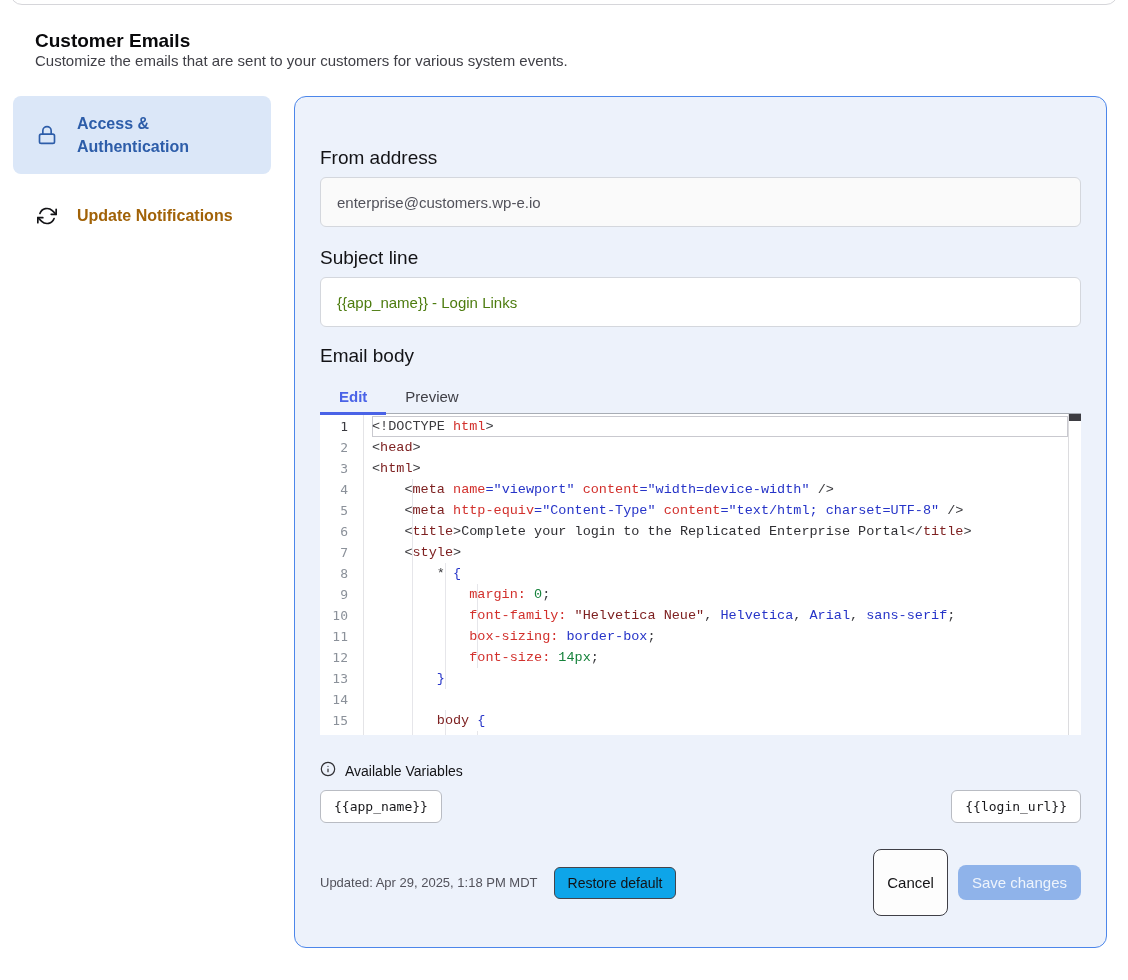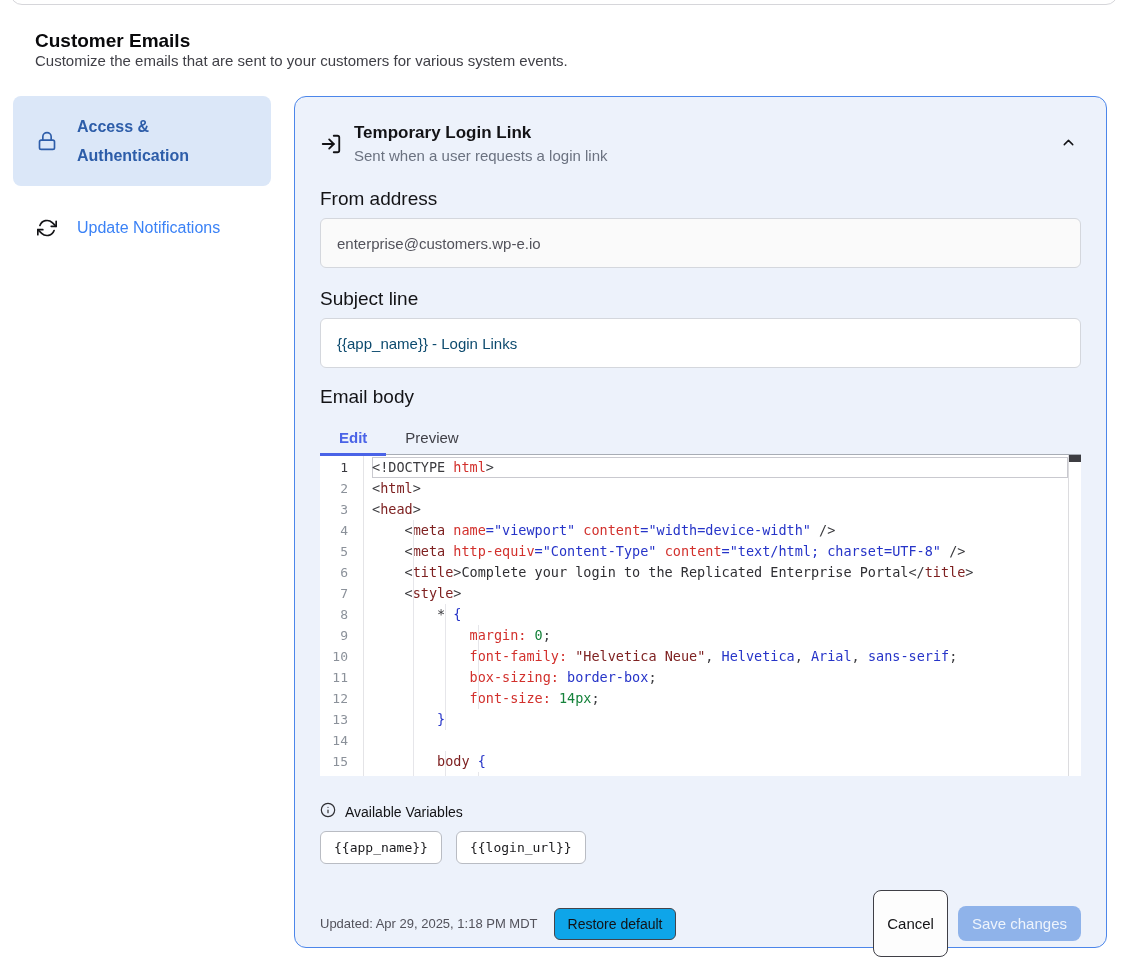--- a/index.html
+++ b/index.html
@@ -16,74 +16,74 @@
 
   .page-head { margin:30px 0 0 35px; }
   .page-title { font-size:19px; font-weight:700; color:#09090b; }
   .page-sub { font-size:15px; color:#3f3f46; }
 
   .layout { display:flex; margin-top:27px; align-items:flex-start; }
 
   
   .sidebar { width:258px; margin-left:13px; flex:none; }
   .side-item { display:flex; align-items:center; gap:20px; padding:14px 16px 14px 24px;
-    border-radius:8px; font-size:16px; font-weight:400; color:#3b82f6; cursor:pointer; }
+    border-radius:8px; font-size:16px; font-weight:700; color:#a16207; cursor:pointer; }
   .side-item .icon { flex:none; display:flex; }
   .side-item.active { background:#dbe7f8; color:#2d5da9; font-weight:600; padding-top:16px; padding-bottom:16px; }
-  .side-item.active .label { line-height:29px; }
+  .side-item.active .label { line-height:23px; }
   .side-item + .side-item { margin-top:18px; }
 
   
   .panel { flex:1; margin-left:23px; margin-right:21px; border:1.5px solid #4c86ea;
     border-radius:12px; background:#edf2fb; padding:26px 25px; height:852px; }
 
   .p-head { display:flex; align-items:center; }
   .p-head-icon { flex:none; margin-right:12px; display:flex; }
   .p-title { font-size:17px; font-weight:700; color:#131316; }
   .p-sub { margin-top:4px; font-size:15px; color:#6b7280; }
   .collapse-btn { margin-left:auto; background:none; border:none; cursor:pointer; display:flex; padding:4px; }
 
   .field-label { font-size:19px; font-weight:500; color:#131316; }
   .mt-24 { margin-top:24px; } .mt-20 { margin-top:20px; } .mt-18 { margin-top:18px; }
   .field-input { display:block; margin-top:8px; width:100%; height:50px; border:1px solid #d4d7dd;
     border-radius:6px; background:#fff; font-family:"Liberation Sans",sans-serif; font-size:15px;
-    color:#0c4a6e; padding:0 16px; outline:none; }
+    color:#4d7c0f; padding:0 16px; outline:none; }
   .field-input.is-disabled { background:#fafafa; color:#52525b; }
 
   .tabs { display:flex; margin-top:12px; height:34px; }
   .tab { padding:0 19px; font-size:15px; color:#3f3f46; display:flex; align-items:center;
     cursor:pointer; position:relative; }
   .tab.active { color:#4a63e7; font-weight:600; }
   .tab.active::after { content:""; position:absolute; left:0; right:0; bottom:-2px; height:3px;
     background:#4a63e7; z-index:2; }
 
   
   .editor { position:relative; height:322px; border-top:1px solid #a8adb5; background:#fff;
     display:flex; font-family:"DejaVu Sans Mono", monospace; font-size:13.5px; line-height:21px;
     overflow:hidden; cursor:text; }
   .gutter { width:44px; flex:none; padding-top:2px; border-right:1px solid #e4e4e7; background:#fff; }
   .ln { height:21px; text-align:right; padding-right:15px; color:#8b919a; font-size:13px; }
   .ln.act { color:#3a3a40; }
-  .code { flex:1; padding:2px 0 4px 8px; overflow:hidden; }
+  .code { flex:1; padding:2px 0 4px 8px; overflow:hidden;font-family:Liberation Mono, monospace; }
   .cl { height:21px; white-space:pre; position:relative; color:#3b3b3f; }
   .cl.active { box-shadow: inset 0 0 0 1px #c9c9cf; }
   .guide { position:absolute; top:0; bottom:0; width:1px; background:#e6e6ea; }
   .tk-p { color:#3b3b3f; }
   .tk-t { color:#7e2121; }
   .tk-a { color:#d2302c; }
   .tk-v { color:#2634c8; }
   .tk-n { color:#15823b; }
   .tk-s { color:#7e2121; }
   .tk-x { color:#2f2f33; }
   .sbar { width:13px; flex:none; border-left:1px solid #dcdcdf; background:#fff; position:relative; }
   .sthumb { position:absolute; top:0; left:0; right:0; height:7px; background:#3d3d42; cursor:pointer; }
 
   .avail { display:flex; align-items:center; gap:9px; margin-top:26px; font-size:14px;
     font-weight:500; color:#131316; }
-  .chips { display:flex; gap:14px; margin-top:10px; }
+  .chips { display:flex; gap:14px; margin-top:10px;justify-content:space-between; }
   .chip { font-family:"DejaVu Sans Mono", monospace; font-size:13px; background:#fff;
     border:1px solid #b9bcc3; border-radius:6px; padding:8px 13px; color:#18181b; cursor:pointer; }
 
   .pfoot { display:flex; align-items:center; margin-top:26px; }
   .updated { font-size:13px; color:#52525b; }
   .btn { font-family:"Liberation Sans",sans-serif; cursor:pointer; }
   .btn-restore { margin-left:16px; font-size:14px; padding:7px 13px; border:1px solid #44444b;
     border-radius:6px; background:#0ea5e9; color:#131316; }
   .foot-spacer { flex:1; }
   .btn-cancel { font-size:15px; padding:24px 13px; border:1.5px solid #3f3f46; border-radius:8px;
@@ -120,40 +120,20 @@
             <polyline points="1 20 1 14 7 14"></polyline>
             <path d="M3.51 9a9 9 0 0 1 14.85-3.36L23 10M1 14l4.64 4.36A9 9 0 0 0 20.49 15"></path>
           </svg>
       </span>
       <span class="label">Update Notifications</span>
     </div>
   </div>
 
   <div class="panel">
 
-    <div class="p-head">
-      <span class="p-head-icon">
-        <svg viewBox="0 0 24 24" width="22" height="22" fill="none" stroke="#131316" stroke-width="2" stroke-linecap="round" stroke-linejoin="round">
-            <path d="M15 3h4a2 2 0 0 1 2 2v14a2 2 0 0 1-2 2h-4"></path>
-            <polyline points="10 17 15 12 10 7"></polyline>
-            <line x1="15" y1="12" x2="3" y2="12"></line>
-          </svg>
-      </span>
-      <div>
-        <div class="p-title">Temporary Login Link</div>
-        <div class="p-sub">Sent when a user requests a login link</div>
-      </div>
-      <button class="collapse-btn">
-        <span>
-          <svg viewBox="0 0 24 24" width="17" height="17" fill="none" stroke="#131316" stroke-width="2" stroke-linecap="round" stroke-linejoin="round">
-              <polyline points="6 15 12 9 18 15"></polyline>
-            </svg>
-        </span>
-      </button>
-    </div>
 
     <div class="field-label mt-24">From address</div>
     <input class="field-input is-disabled" type="text" readonly="" value="enterprise@customers.wp-e.io" style="">
 
     <div class="field-label mt-20">Subject line</div>
     <input class="field-input" type="text" value="{{app_name}} - Login Links" style="">
 
     <div class="field-label mt-18">Email body</div>
 
     <div class="tabs">
@@ -175,22 +155,22 @@
           <div class="ln">10</div>
           <div class="ln">11</div>
           <div class="ln">12</div>
           <div class="ln">13</div>
           <div class="ln">14</div>
           <div class="ln">15</div>
           <div class="ln">16</div>
         </div>
       <div class="code">
           <div class="cl active"><span class="tk-p">&lt;!DOCTYPE </span><span class="tk-a">html</span><span class="tk-p">&gt;</span></div>
+          <div class="cl"><span class="tk-p">&lt;</span><span class="tk-t">head</span><span class="tk-p">&gt;</span></div>
           <div class="cl"><span class="tk-p">&lt;</span><span class="tk-t">html</span><span class="tk-p">&gt;</span></div>
-          <div class="cl"><span class="tk-p">&lt;</span><span class="tk-t">head</span><span class="tk-p">&gt;</span></div>
           <div class="cl"><span class="guide" style="left: calc(4ch + 8px);"></span><span class="tk-p">    &lt;</span><span class="tk-t">meta</span><span class="tk-p"> </span><span class="tk-a">name</span><span class="tk-v">="viewport"</span><span class="tk-p"> </span><span class="tk-a">content</span><span class="tk-v">="width=device-width"</span><span class="tk-p"> /&gt;</span></div>
           <div class="cl"><span class="guide" style="left: calc(4ch + 8px);"></span><span class="tk-p">    &lt;</span><span class="tk-t">meta</span><span class="tk-p"> </span><span class="tk-a">http-equiv</span><span class="tk-v">="Content-Type"</span><span class="tk-p"> </span><span class="tk-a">content</span><span class="tk-v">="text/html; charset=UTF-8"</span><span class="tk-p"> /&gt;</span></div>
           <div class="cl"><span class="guide" style="left: calc(4ch + 8px);"></span><span class="tk-p">    &lt;</span><span class="tk-t">title</span><span class="tk-p">&gt;</span><span class="tk-x">Complete your login to the Replicated Enterprise Portal</span><span class="tk-p">&lt;/</span><span class="tk-t">title</span><span class="tk-p">&gt;</span></div>
           <div class="cl"><span class="guide" style="left: calc(4ch + 8px);"></span><span class="tk-p">    &lt;</span><span class="tk-t">style</span><span class="tk-p">&gt;</span></div>
           <div class="cl"><span class="guide" style="left: calc(4ch + 8px);"></span><span class="guide" style="left: calc(8ch + 8px);"></span><span class="tk-p">        * </span><span class="tk-v">{</span></div>
           <div class="cl"><span class="guide" style="left: calc(4ch + 8px);"></span><span class="guide" style="left: calc(8ch + 8px);"></span><span class="guide" style="left: calc(12ch + 8px);"></span><span class="tk-p">            </span><span class="tk-a">margin:</span><span class="tk-p"> </span><span class="tk-n">0</span><span class="tk-p">;</span></div>
           <div class="cl"><span class="guide" style="left: calc(4ch + 8px);"></span><span class="guide" style="left: calc(8ch + 8px);"></span><span class="guide" style="left: calc(12ch + 8px);"></span><span class="tk-p">            </span><span class="tk-a">font-family:</span><span class="tk-p"> </span><span class="tk-s">"Helvetica Neue"</span><span class="tk-p">, </span><span class="tk-v">Helvetica</span><span class="tk-p">, </span><span class="tk-v">Arial</span><span class="tk-p">, </span><span class="tk-v">sans-serif</span><span class="tk-p">;</span></div>
           <div class="cl"><span class="guide" style="left: calc(4ch + 8px);"></span><span class="guide" style="left: calc(8ch + 8px);"></span><span class="guide" style="left: calc(12ch + 8px);"></span><span class="tk-p">            </span><span class="tk-a">box-sizing:</span><span class="tk-p"> </span><span class="tk-v">border-box</span><span class="tk-p">;</span></div>
           <div class="cl"><span class="guide" style="left: calc(4ch + 8px);"></span><span class="guide" style="left: calc(8ch + 8px);"></span><span class="guide" style="left: calc(12ch + 8px);"></span><span class="tk-p">            </span><span class="tk-a">font-size:</span><span class="tk-p"> </span><span class="tk-n">14px</span><span class="tk-p">;</span></div>
           <div class="cl"><span class="guide" style="left: calc(4ch + 8px);"></span><span class="guide" style="left: calc(8ch + 8px);"></span><span class="tk-p">        </span><span class="tk-v">}</span></div>

